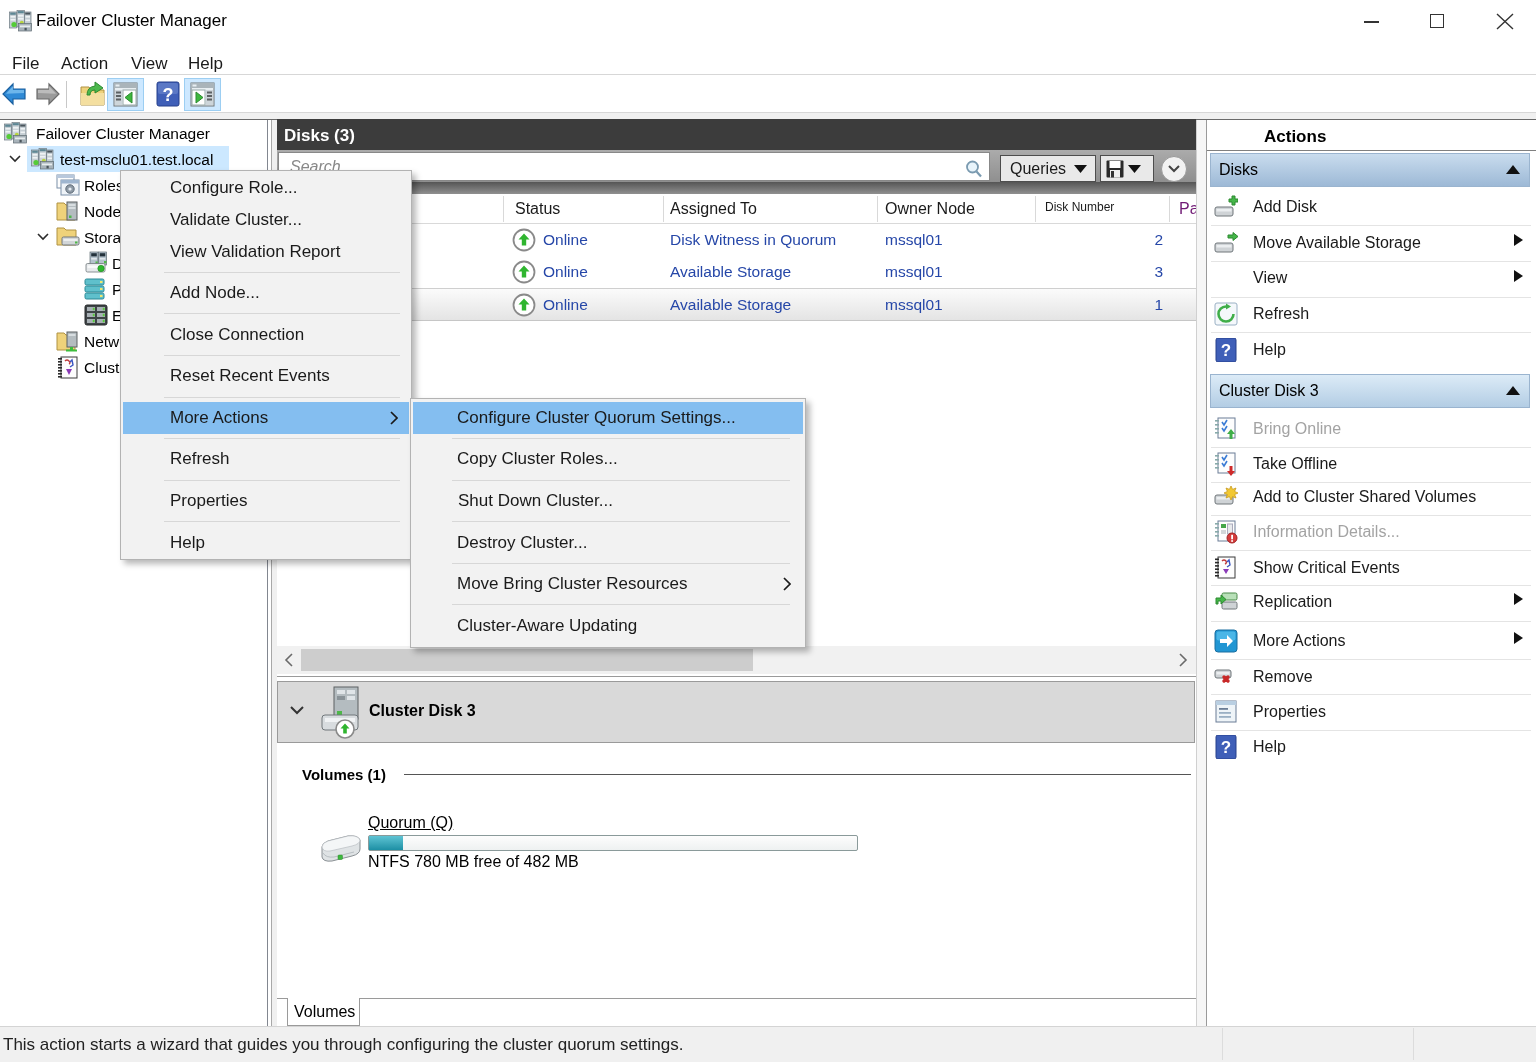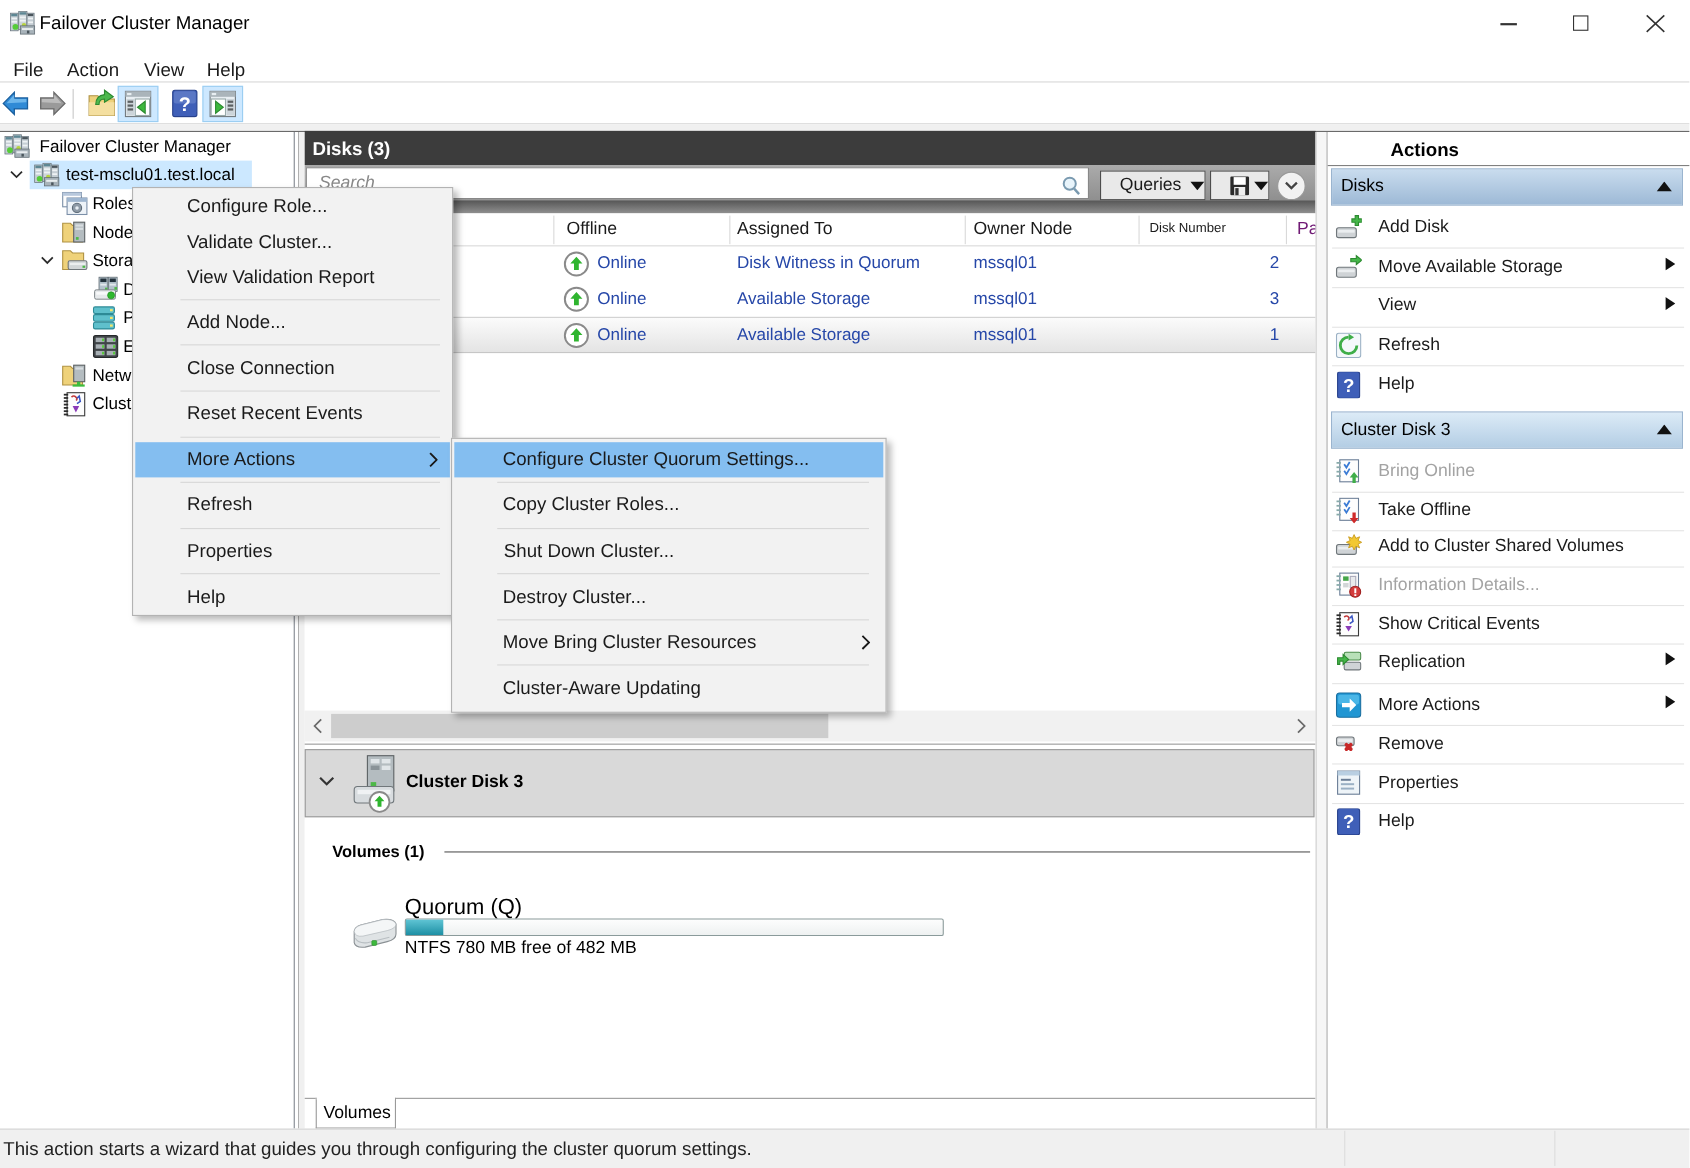--- a/index.html
+++ b/index.html
@@ -1,20 +1,20 @@
 <!DOCTYPE html>
 <html><head>
 <meta charset="utf-8">
 <style>
   * { margin:0; padding:0; box-sizing:border-box; }
   html,body { width:1536px; height:1062px; overflow:hidden; }
   body { font-family:"Liberation Sans", sans-serif; background:#fff; position:relative; color:#1a1a1a; }
   .abs { position:absolute; }
   .txt { position:absolute; white-space:nowrap; }
-  .vc { display:flex; align-items:center;justify-content:flex-end; }
+  .vc { display:flex; align-items:center; }
 </style>
 </head>
 <body>
 
 <div class="abs" style="left:0;top:0;width:1536px;height:45px;background:#fff;"></div>
 <svg class="abs" style="left:8px;top:9px;" width="25" height="24" viewBox="0 0 25 24">
   <g stroke="#6b7880" stroke-width="0.7">
     <rect x="1.5" y="3" width="7" height="16" fill="#c5ced4"></rect>
     <rect x="9" y="1.5" width="7.5" height="16.5" fill="#cdd5da"></rect>
     <rect x="16.5" y="3" width="6.5" height="15" fill="#c5ced4"></rect>
@@ -290,21 +290,21 @@
 </div>
 <div class="abs" style="left:1161px;top:156px;width:26px;height:26px;border-radius:50%;background:#f2f2f2;border:1px solid #999;"></div>
 <svg class="abs" style="left:1168px;top:165px;" width="12" height="8" viewBox="0 0 12 8">
     <path d="M1 1 L6 6 L11 1" stroke="#444" stroke-width="2" fill="none"></path>
   </svg>
 
 <div class="abs" style="left:277px;top:182px;width:919px;height:12px;background:linear-gradient(#555555,#909090);"></div>
 
 <div class="abs" style="left:277px;top:194px;width:919px;height:452px;background:#fff;"></div>
 <div id="tablehead">
-  <div class="txt" style="left:515px;top:200px;font-size:16px;color:#1a1a1a;">Offline</div>
+  <div class="txt" style="left:515px;top:200px;font-size:16px;color:#1a1a1a;">Status</div>
   <div class="txt" style="left:670px;top:200px;font-size:16px;color:#1a1a1a;">Assigned To</div>
   <div class="txt" style="left:885px;top:200px;font-size:16px;color:#1a1a1a;">Owner Node</div>
   <div class="txt" style="left:1045px;top:200px;font-size:12px;color:#1a1a1a;">Disk Number</div>
   <div class="txt" style="left:1179px;top:200px;font-size:16px;color:#701a75;">Pa</div>
   <div class="abs" style="left:503px;top:196px;width:1px;height:26px;background:#d9d9d9;"></div>
   <div class="abs" style="left:663px;top:196px;width:1px;height:26px;background:#d9d9d9;"></div>
   <div class="abs" style="left:877px;top:196px;width:1px;height:26px;background:#d9d9d9;"></div>
   <div class="abs" style="left:1035px;top:196px;width:1px;height:26px;background:#d9d9d9;"></div>
   <div class="abs" style="left:1169px;top:196px;width:1px;height:26px;background:#d9d9d9;"></div>
   <div class="abs" style="left:277px;top:223px;width:919px;height:1px;background:#d9d9d9;"></div>
@@ -372,21 +372,21 @@
 <div class="abs" style="left:277px;top:745px;width:918px;height:254px;background:#fff;"></div>
 <div class="txt" style="left:302px;top:766px;font-size:15px;font-weight:bold;color:#000;">Volumes (1)</div>
 <div class="abs" style="left:404px;top:774px;width:787px;height:1px;background:#555;"></div>
 
 <svg class="abs" style="left:318px;top:833px;" width="46" height="38" viewBox="0 0 46 38">
   <path d="M4 14 Q4 10 10 8 L30 3 Q40 2 42 7 L42 16 Q42 21 34 23 L14 28 Q5 29 4 24 Z" fill="#dfe3e5" stroke="#8a9094"></path>
   <path d="M4 14 Q4 10 10 8 L30 3 Q40 2 42 7 Q42 11 34 13 L12 18 Q5 19 4 14 Z" fill="#f4f6f7" stroke="#b0b6ba" stroke-width="0.6"></path>
   <path d="M5 20 Q8 25 16 24 L36 19" stroke="#b8bec2" fill="none"></path>
   <rect x="20" y="22" width="4.5" height="4.5" rx="1" fill="#3db83d" stroke="#2a8a2a" stroke-width="0.5"></rect>
 </svg>
-<div class="txt" style="left:368px;top:814px;font-size:20px;color:#000;">Quorum (Q)</div>
+<div class="txt" style="left:368px;top:814px;font-size:16px;color:#000;text-decoration:underline;">Quorum (Q)</div>
 <div class="abs" style="left:368px;top:835px;width:490px;height:16px;background:linear-gradient(#fdfdfd,#eef1f1);border:1px solid #8a9a9a;border-radius:2px;"></div>
 <div class="abs" style="left:369px;top:836px;width:34px;height:14px;background:linear-gradient(#5fc4d4,#1d8fa4);"></div>
 <div class="txt" style="left:368px;top:853px;font-size:16px;color:#000;">NTFS 780 MB free of 482 MB</div>
 
 <div class="abs" style="left:277px;top:998px;width:919px;height:1px;background:#9a9a9a;"></div>
 <div class="abs" style="left:287px;top:998px;width:73px;height:28px;background:#fff;border:1px solid #9a9a9a;border-top:none;"></div>
 <div class="abs" style="left:288px;top:997px;width:71px;height:3px;background:#fff;"></div>
 <div class="txt" style="left:294px;top:1003px;font-size:16px;color:#000;">Volumes</div>
 
 <div class="abs" style="left:1196px;top:120px;width:10px;height:906px;background:#f6f6f6;border-left:1px solid #d0d0d0;"></div>

